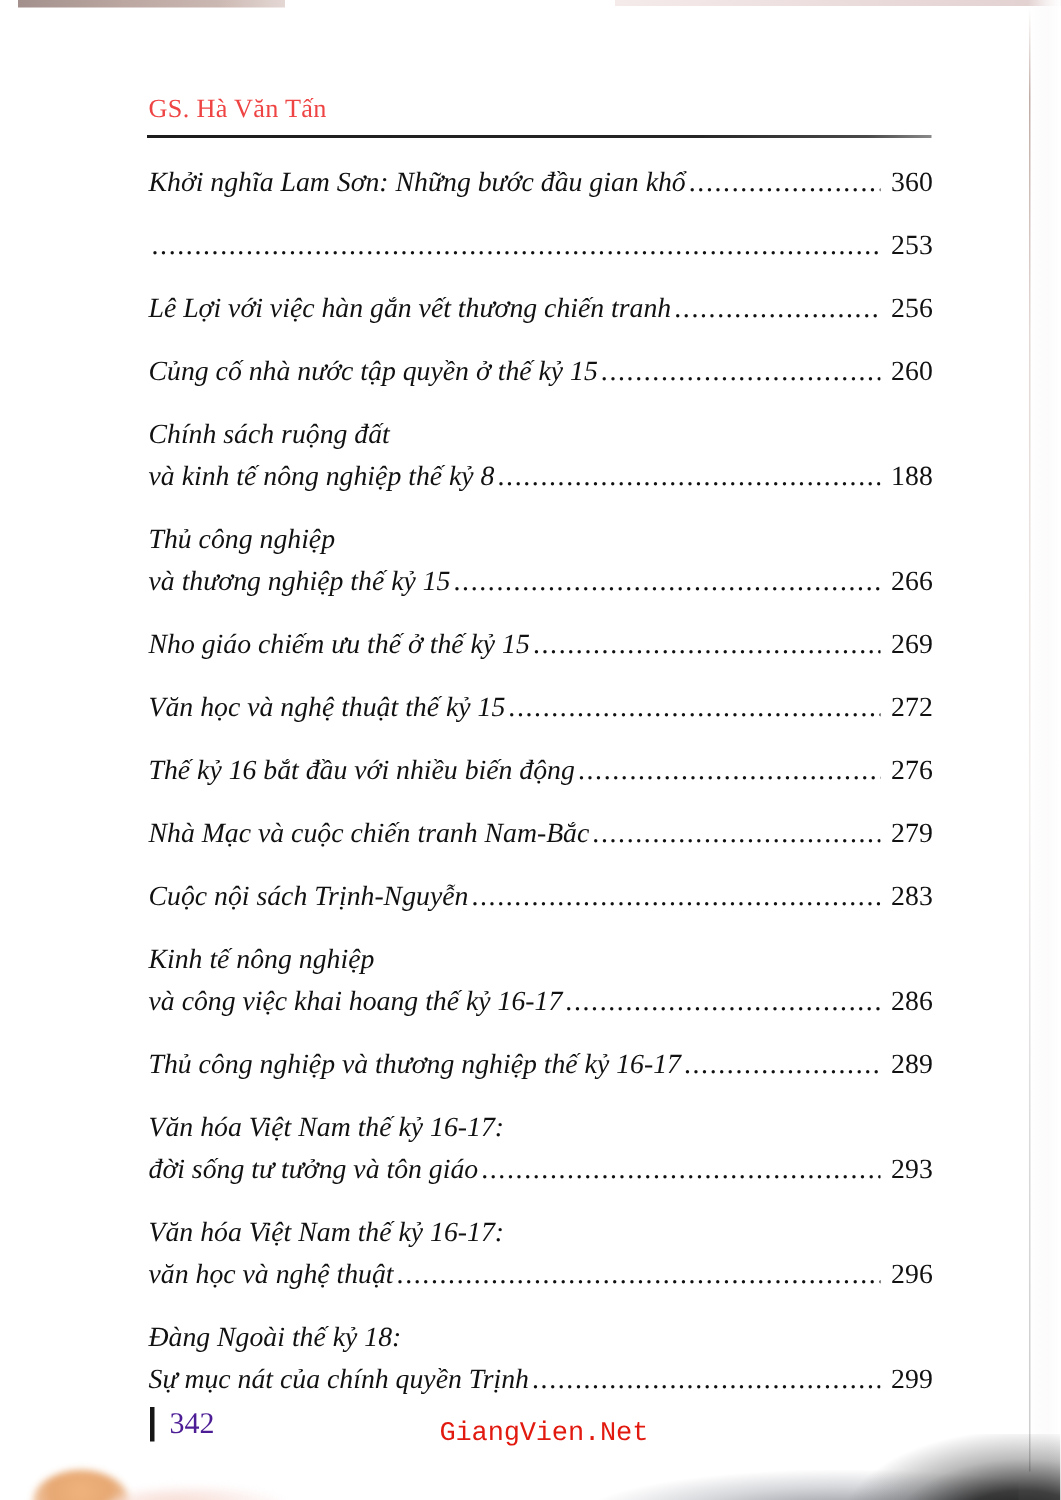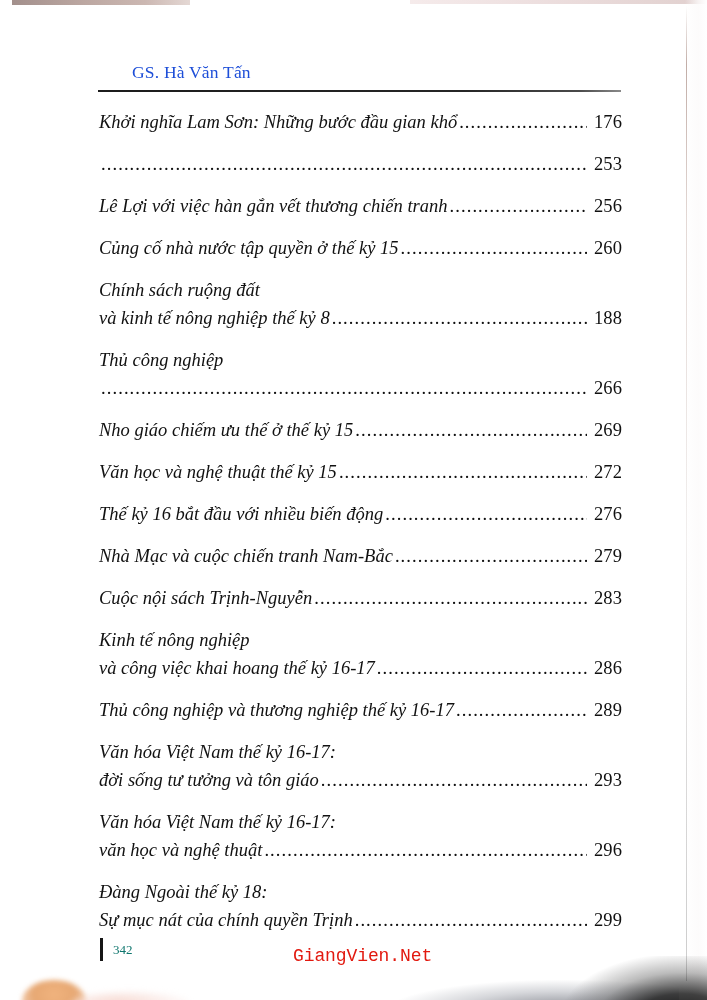--- a/index.html
+++ b/index.html
@@ -70,23 +70,22 @@
     border-radius: 50%;
     background: radial-gradient(ellipse at 40% 40%, rgba(246,214,205,.9) 0%, rgba(250,235,232,.5) 55%, rgba(255,255,255,0) 100%);
     filter: blur(3px);
   }
 
   
   .running-head {
     position: absolute;
     left: 99px; top: 62px;
     font-size: 17.5px;
-    color: #1d4ed8;
+    color: #ef4444;
     letter-spacing: .2px;
-    margin-left: 33px;
   }
   .head-rule {
     position: absolute;
     left: 98px; top: 90px;
     width: 523px; height: 2px;
     background: linear-gradient(90deg, #1c1c1c 0%, #262626 70%, #4a4a4a 92%, #8a8a8a 100%);
   }
 
   
   .toc {
@@ -138,22 +137,22 @@
     left: 100px; top: 938px;
     display: flex;
     align-items: center;
   }
   .folio-bar {
     width: 3px; height: 23px;
     background: #161616;
     margin-right: 10px;
   }
   .folio-num {
-    font-size: 13px;
-    color: #0f766e;
+    font-size: 20px;
+    color: #4c1d95;
     font-family: "Liberation Serif", "DejaVu Serif", serif;
   }
   .watermark {
     position: absolute;
     left: 293px; top: 946px;
     font-family: Liberation Mono, monospace;
     font-size: 18px;
     color: #e2190f;
     letter-spacing: -.1px;
   }
@@ -169,21 +168,21 @@
   <div class="page-right-glow"></div>
 
   <div class="running-head">GS. Hà Văn Tấn</div>
   <div class="head-rule"></div>
 
   <div class="toc" id="toc">
       <div class="entry">
         <div class="line">
           <span class="txt">Khởi nghĩa Lam Sơn: Những bước đầu gian khổ</span>
           <span class="leader"></span>
-          <span class="pg">176</span>
+          <span class="pg">360</span>
         </div>
       </div>
       <div class="entry">
         <div class="line">
           <span class="leader"></span>
           <span class="pg">253</span>
         </div>
       </div>
       <div class="entry">
         <div class="line">
@@ -207,20 +206,21 @@
           <span class="txt">và kinh tế nông nghiệp thế kỷ 8</span>
           <span class="leader"></span>
           <span class="pg">188</span>
         </div>
       </div>
       <div class="entry">
         <div class="line nolead">
           <span class="txt">Thủ công nghiệp</span>
         </div>
         <div class="line cont">
+          <span class="txt">và thương nghiệp thế kỷ 15</span>
           <span class="leader"></span>
           <span class="pg">266</span>
         </div>
       </div>
       <div class="entry">
         <div class="line">
           <span class="txt">Nho giáo chiếm ưu thế ở thế kỷ 15</span>
           <span class="leader"></span>
           <span class="pg">269</span>
         </div>

